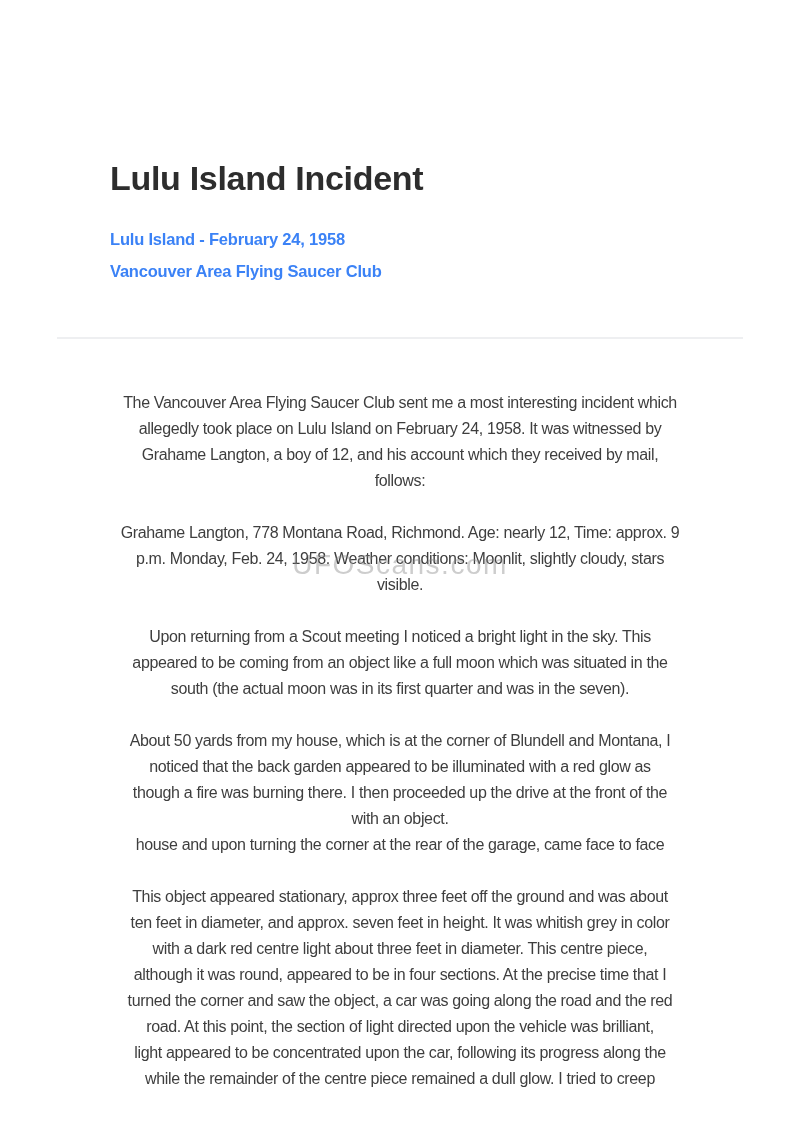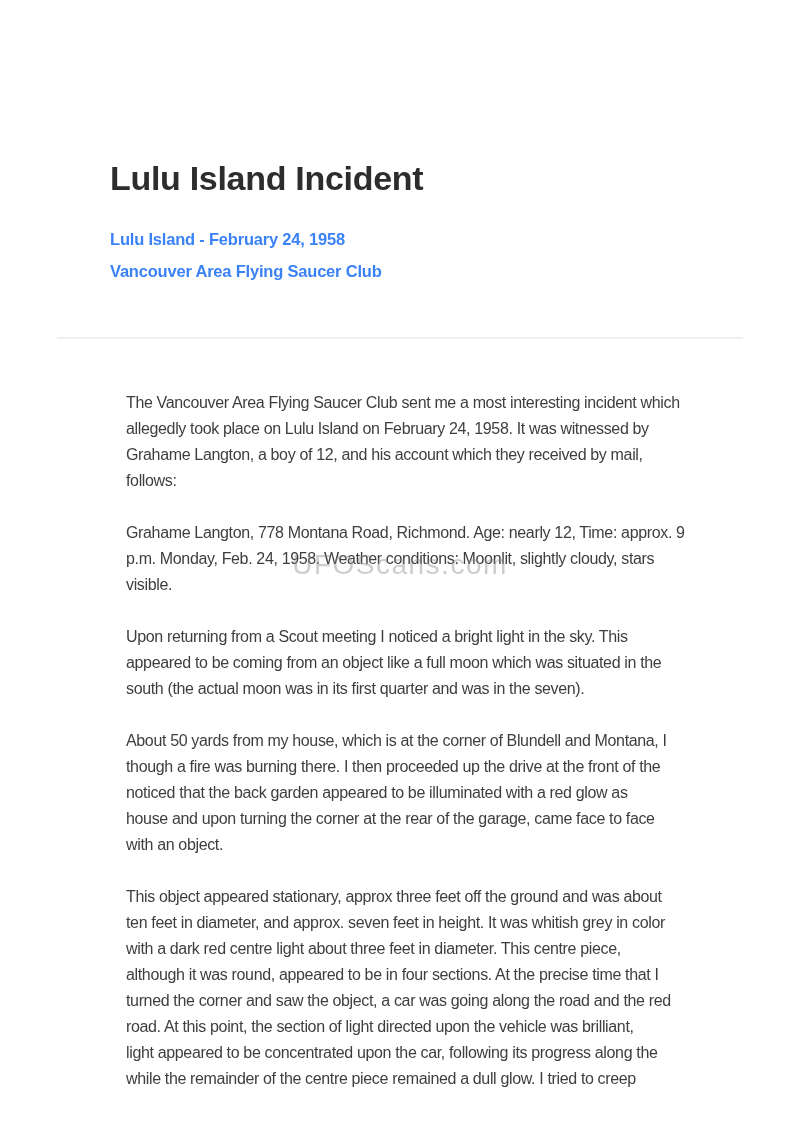--- a/index.html
+++ b/index.html
@@ -37,21 +37,21 @@
     border-top: 2px solid #eeeff1;
     margin: 54px 57px 0 57px;
   }
   .doc-body {
     padding: 0 110px;
     color: #3e3e3e;
     font-size: 16px;
     line-height: 26px;
     letter-spacing: -0.35px;
   }
-  .doc-body .para { margin: 26px 16px; }
+  .doc-body .para { margin: 26px 0; text-align: center; }
   .doc-body .para.first { margin-top: 51px; }
   .text-line { white-space: nowrap; }
   .watermark {
     position: absolute;
     top: 548px;
     left: 50%;
     transform: translateX(-50%);
     font-size: 28px;
     line-height: 34px;
     letter-spacing: 1.5px;
@@ -88,24 +88,24 @@
     </div>
 
     <div class="para">
       <div class="text-line">Upon returning from a Scout meeting I noticed a bright light in the sky. This</div>
       <div class="text-line">appeared to be coming from an object like a full moon which was situated in the</div>
       <div class="text-line">south (the actual moon was in its first quarter and was in the seven).</div>
     </div>
 
     <div class="para">
       <div class="text-line">About 50 yards from my house, which is at the corner of Blundell and Montana, I</div>
+      <div class="text-line">noticed that the back garden appeared to be illuminated with a red glow as</div>
       <div class="text-line">though a fire was burning there. I then proceeded up the drive at the front of the</div>
-      <div class="text-line">noticed that the back garden appeared to be illuminated with a red glow as</div>
+      <div class="text-line">with an object.</div>
       <div class="text-line">house and upon turning the corner at the rear of the garage, came face to face</div>
-      <div class="text-line">with an object.</div>
     </div>
 
     <div class="para">
       <div class="text-line">This object appeared stationary, approx three feet off the ground and was about</div>
       <div class="text-line">ten feet in diameter, and approx. seven feet in height. It was whitish grey in color</div>
       <div class="text-line">with a dark red centre light about three feet in diameter. This centre piece,</div>
       <div class="text-line">although it was round, appeared to be in four sections. At the precise time that I</div>
       <div class="text-line">turned the corner and saw the object, a car was going along the road and the red</div>
       <div class="text-line">road. At this point, the section of light directed upon the vehicle was brilliant,</div>
       <div class="text-line">light appeared to be concentrated upon the car, following its progress along the</div>

